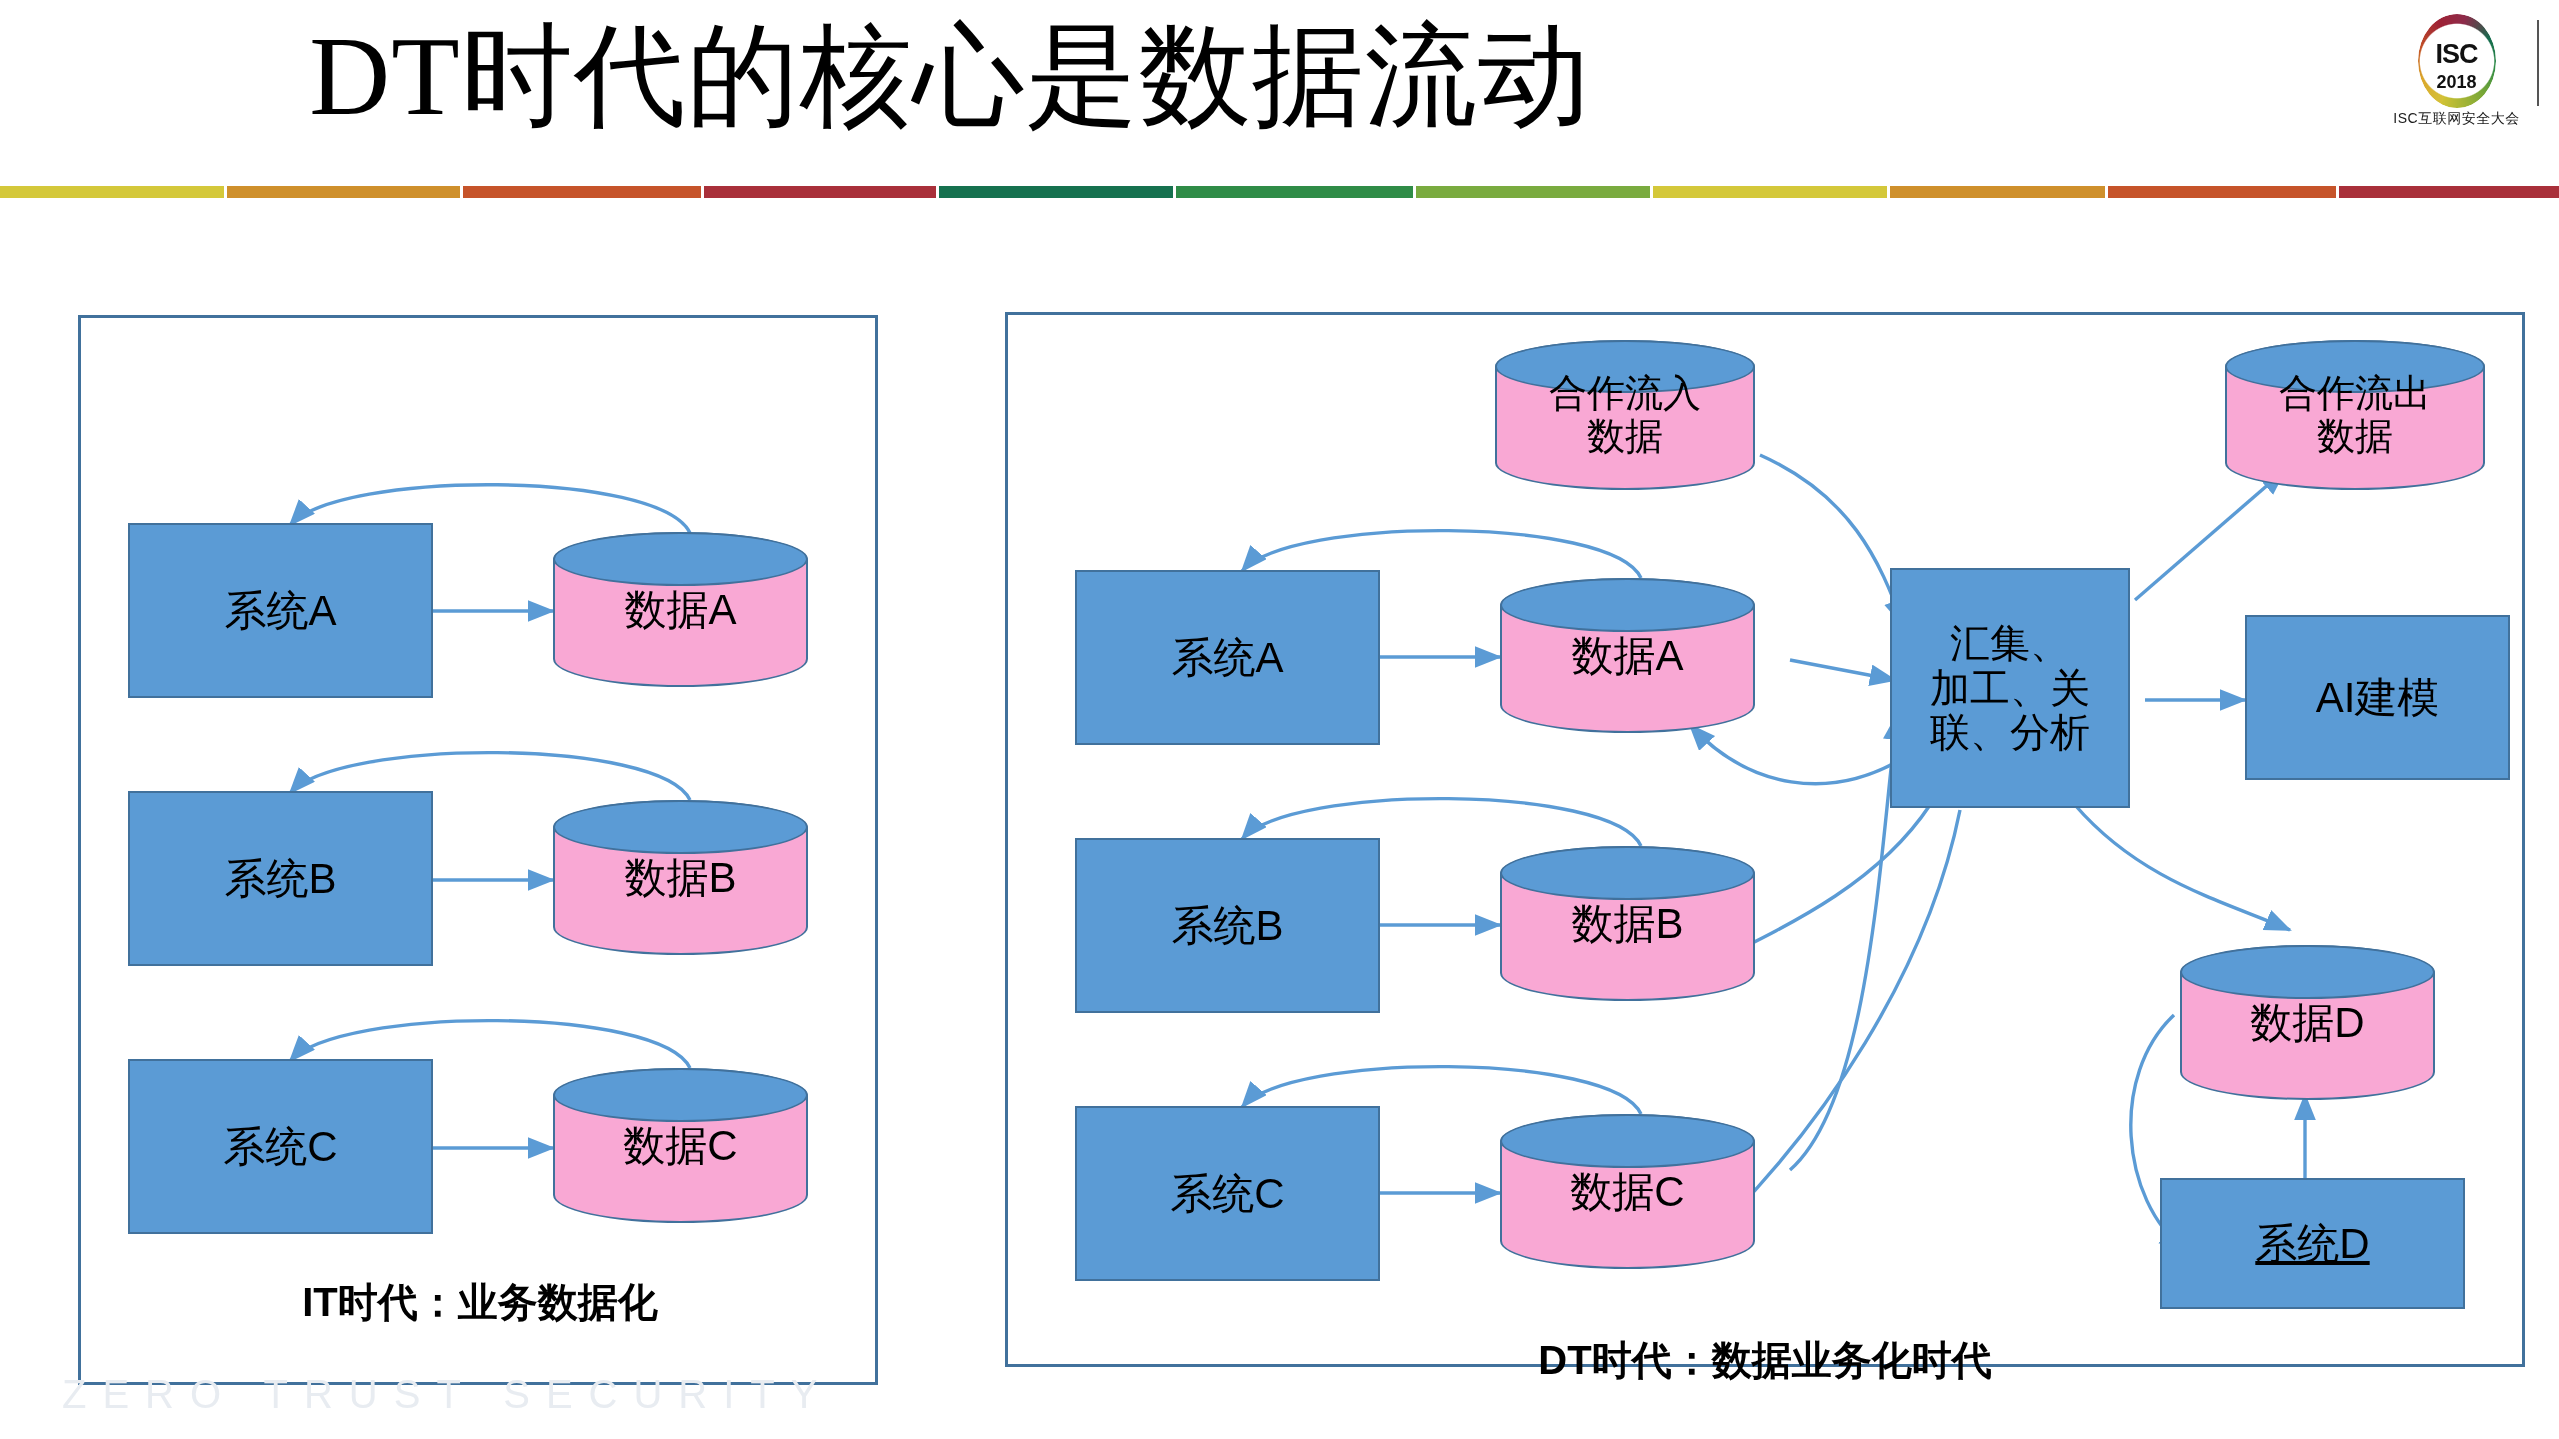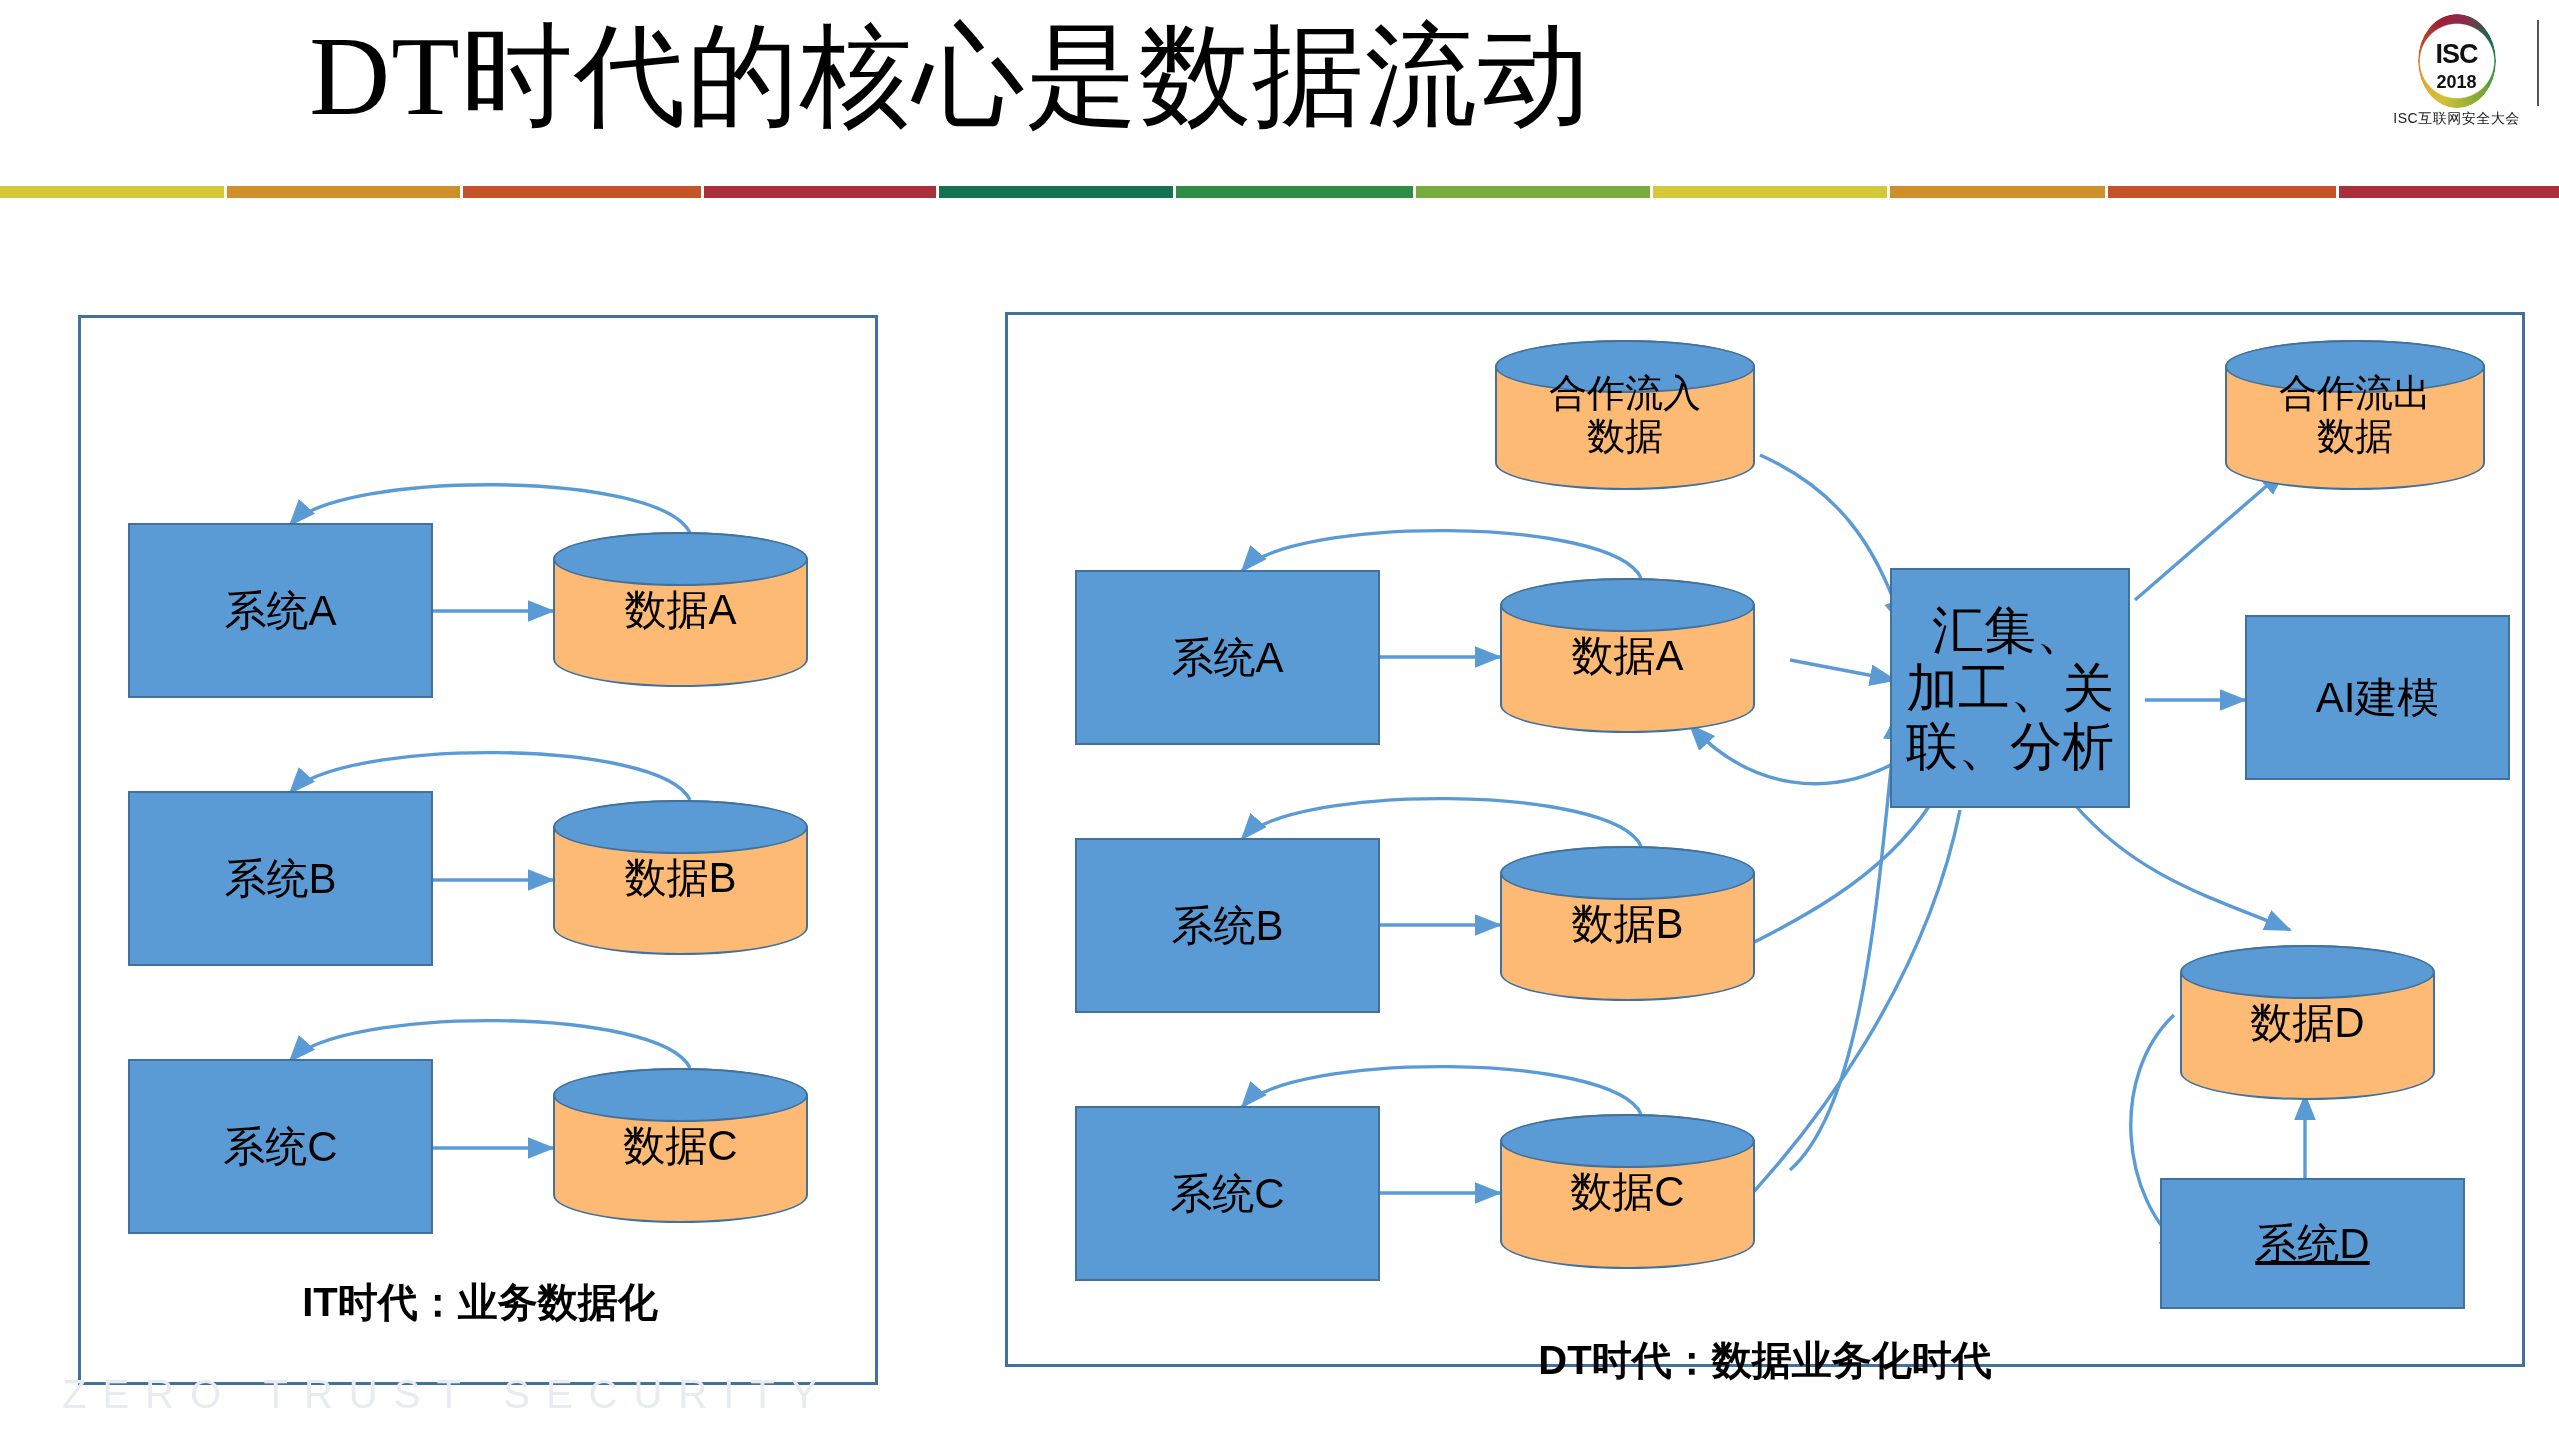--- a/index.html
+++ b/index.html
@@ -204,21 +204,21 @@
     font-size: 42px;
     line-height: 1.12;
     text-align: center;
     z-index: 3;
   }
   .box {
     background: #5B9BD5;
     border: 2px solid #41719C;
   }
   .cyl {
-    background: #fdba74;
+    background: #f9a8d4;
     border: 2px solid #41719C;
     border-radius: 50% / 18%;
     position: absolute;
   }
   .cyl .cyl-top {
     position: absolute;
     left: -2px; right: -2px;
     top: -2px;
     height: 36%;
     border: 2px solid #41719C;
@@ -404,21 +404,21 @@
 </div>
 
 <div class="node box" style="left:1075px; top:1106px; width:305px; height:175px;">
   <span>系统C</span>
 </div>
 <div class="node cyl" style="left:1500px; top:1114px; width:255px; height:155px;">
   <div class="cyl-top"></div>
   <span class="cyl-label">数据C</span>
 </div>
 
-<div class="node box" style="left:1890px; top:568px; width:240px; height:240px; font-size:52px;">
+<div class="node box" style="left:1890px; top:568px; width:240px; height:240px; font-size:40px;">
   <span style="white-space:pre-line;">汇集、
 加工、关
 联、分析</span>
 </div>
 
 <div class="node box" style="left:2245px; top:615px; width:265px; height:165px;">
   <span>AI建模</span>
 </div>
 
 <div class="node cyl" style="left:2180px; top:945px; width:255px; height:155px;">

